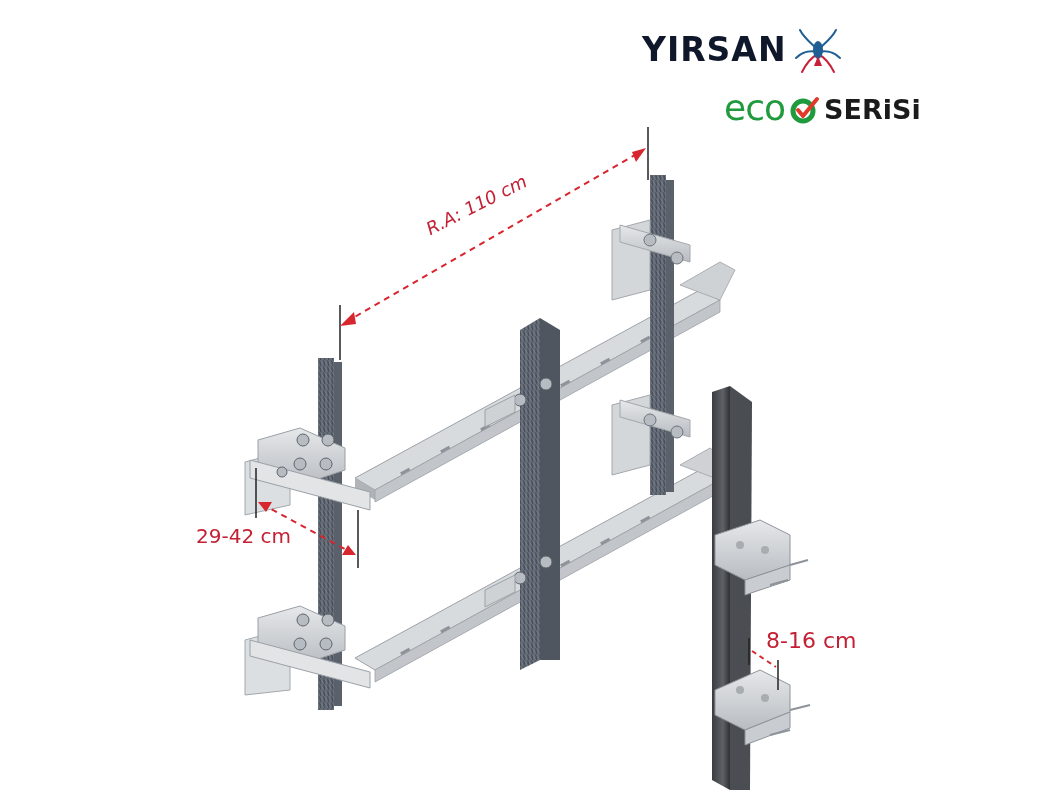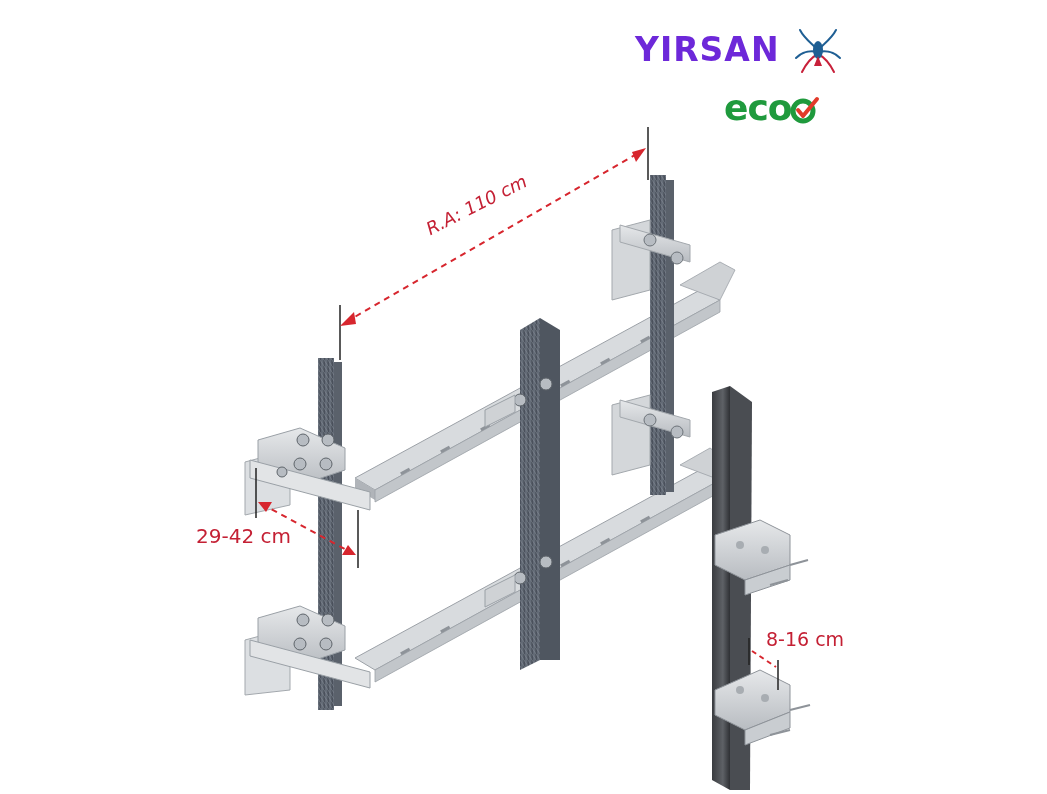--- a/index.html
+++ b/index.html
@@ -1,30 +1,30 @@
 <!DOCTYPE html>
 <html><head>
 <meta charset="utf-8">
 <style>
   html,body{margin:0;padding:0;background:#ffffff;}
   body{width:1047px;height:794px;position:relative;overflow:hidden;font-family:"DejaVu Sans","Liberation Sans",sans-serif;}
   .logo{position:absolute;left:626px;top:30px;width:410px;height:44px;}
   .logo-word{position:absolute;top:0;font-weight:900;font-size:33px;letter-spacing:1px;line-height:40px;}
-  .logo-left{left:9px;color:#6d28d9;}
+  .logo-left{left:16px;color:#0f172a;}
   .logo-right{left:216px;color:#1f5f94;}
   .logo-spider{position:absolute;left:168px;top:-2px;width:48px;height:46px;}
   .eco{position:absolute;left:724px;top:88px;height:40px;width:230px;}
-  .eco-word{position:absolute;left:0;top:0;font-weight:700;font-size:36px;color:#1f9a3d;line-height:40px;letter-spacing:-1px;}
+  .eco-word{position:absolute;left:0;top:0;font-weight:400;font-size:36px;color:#1f9a3d;line-height:40px;letter-spacing:-1px;}
   .eco-check{position:absolute;left:66px;top:8px;width:30px;height:28px;}
   .eco-series{position:absolute;left:100px;top:4px;font-weight:900;font-size:27px;color:#1b1b1b;line-height:36px;}
   svg.scene{position:absolute;left:0;top:0;}
   .dim-label{position:absolute;color:#c42034;font-size:19px;white-space:nowrap;}
   .dim-ra{left:432px;top:218px;transform:rotate(-27deg);transform-origin:left bottom;font-style:italic;font-size:18px;}
   .dim-2942{left:196px;top:524px;font-size:20px;}
-  .dim-816{left:766px;top:628px;font-size:19px;}
+  .dim-816{left:766px;top:628px;font-size:22px;}
 </style>
 </head>
 <body>
 
 <div class="logo">
   <span class="logo-word logo-left">YIRSAN</span>
   <svg class="logo-spider" viewBox="0 0 48 46">
     <g stroke="#1f5f94" stroke-width="2" fill="none" stroke-linecap="round">
       <path d="M24 22 C16 14 10 10 6 2"></path>
       <path d="M24 22 C32 14 38 10 42 2"></path>
@@ -39,20 +39,21 @@
     <path d="M24 28 L20 38 L28 38 Z" fill="#c8203a"></path>
   </svg>
 </div>
 
 <div class="eco">
   <span class="eco-word">eco</span>
   <svg class="eco-check" viewBox="0 0 30 28">
     <circle cx="13" cy="15" r="10" fill="none" stroke="#1f9a3d" stroke-width="5"></circle>
     <path d="M8 14 L13 20 L27 3" fill="none" stroke="#e23a2a" stroke-width="4" stroke-linecap="round" stroke-linejoin="round"></path>
   </svg>
+  <span class="eco-series">SERiSi</span>
 </div>
 
 <svg class="scene" width="1047" height="794" viewBox="0 0 1047 794">
   <defs>
     <linearGradient id="railGrad" x1="0" x2="1">
       <stop offset="0" stop-color="#3f4550"></stop>
       <stop offset="0.5" stop-color="#6c7480"></stop>
       <stop offset="1" stop-color="#4b525c"></stop>
     </linearGradient>
     <linearGradient id="darkRail" x1="0" x2="1">

